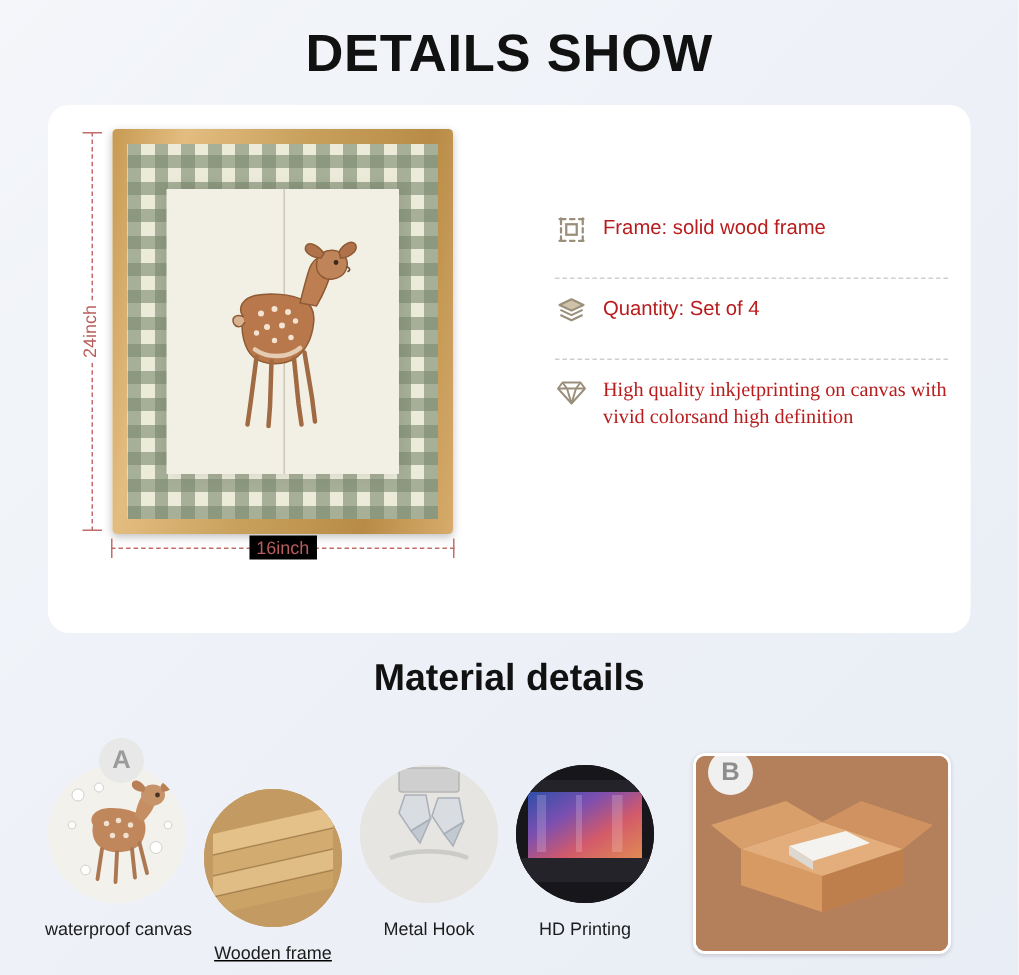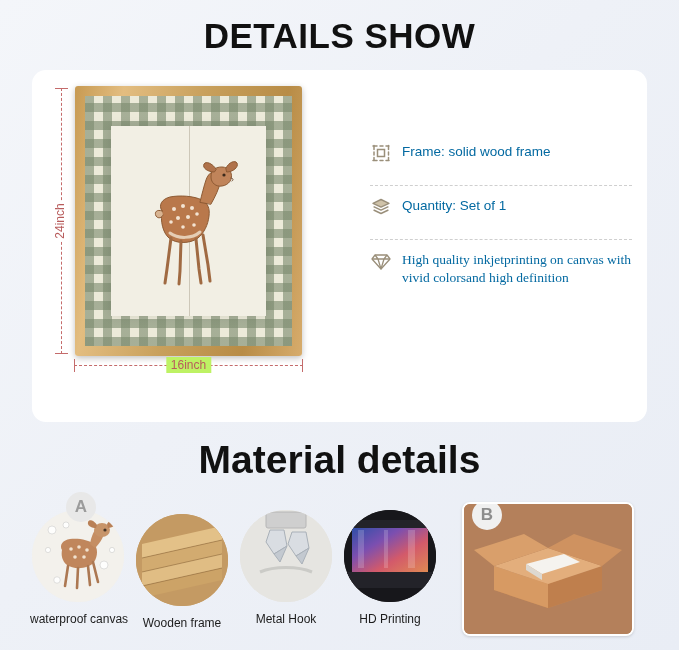--- a/index.html
+++ b/index.html
@@ -87,45 +87,45 @@
   }
   .dim-h .line{
     position:absolute;top:9px;left:0;right:0;height:0;border-top:1px dashed #c46b6b;
   }
   .dim-h .cap-l,.dim-h .cap-r{
     position:absolute;top:3px;height:13px;width:0;border-left:1px solid #c46b6b;
   }
   .dim-h .cap-l{left:0}.dim-h .cap-r{right:0}
   .dim-h .label{
     position:absolute;left:50%;top:50%;transform:translate(-50%,-50%);
-    font-size:12px;color:#b85c5c;background:#bef264;padding:1px 5px;white-space:nowrap;
+    font-size:12px;color:#b85c5c;background:#000000;padding:1px 5px;white-space:nowrap;
   }
 
   
   .spec-list{
     position:absolute;left:370px;top:132px;width:262px;
   }
   .spec-row{
     display:flex;align-items:flex-start;gap:10px;
     padding:9px 0 10px 0;
     border-bottom:1px dashed #cfcfcf;
     min-height:34px;
   }
   .spec-row:last-child{border-bottom:none;font-family:Liberation Serif, serif;}
   .spec-ico{
     width:22px;height:22px;flex:0 0 22px;display:flex;align-items:center;justify-content:center;margin-top:1px;
   }
   .spec-txt{
-    font-size:13.5px;color:#0369a1;line-height:1.33;padding-top:2px;
+    font-size:13.5px;color:#b91c1c;line-height:1.33;padding-top:2px;
   }
 
   
   .sub-title{
     position:absolute;left:0;top:438px;width:679px;text-align:center;
-    font-size:39px;font-weight:bold;color:#111;
+    font-size:25px;font-weight:bold;color:#111;
   }
 
   .mat-row{
     position:absolute;left:30px;top:500px;width:420px;height:140px;
   }
   .mat-item{position:absolute;width:96px;text-align:center;}
   .mat-thumb{
     width:92px;height:92px;border-radius:50%;overflow:hidden;position:relative;
     margin:0 auto;background:#efefef;
   }
@@ -249,21 +249,21 @@
     <div class="spec-row">
       <span class="spec-ico">
         <svg width="20" height="20" viewBox="0 0 20 20">
           <g fill="none" stroke="#9a8f7a" stroke-width="1.4" stroke-linejoin="round">
             <path d="M10 2.5 L18 6.3 L10 10.1 L2 6.3 Z" fill="#cfc2a8"></path>
             <path d="M2.6 9.6 L10 13.1 L17.4 9.6"></path>
             <path d="M2.6 13 L10 16.5 L17.4 13"></path>
           </g>
         </svg>
       </span>
-      <span class="spec-txt">Quantity: Set of 1</span>
+      <span class="spec-txt">Quantity: Set of 4</span>
     </div>
 
     <div class="spec-row">
       <span class="spec-ico">
         <svg width="22" height="20" viewBox="0 0 22 20">
           <g fill="none" stroke="#9a8f7a" stroke-width="1.3" stroke-linejoin="round">
             <path d="M5 4 H17 L20 8 L11 18 L2 8 Z"></path>
             <path d="M2 8 H20 M5 4 L8 8 L11 18 M17 4 L14 8 L11 18"></path>
           </g>
         </svg>
@@ -303,21 +303,21 @@
             <circle cx="16" cy="40" r="2.6"></circle>
               <circle cx="72" cy="55" r="4"></circle>
             <circle cx="80" cy="40" r="2.6"></circle>
               <circle cx="25" cy="70" r="3.2"></circle>
           </g>
         </svg>
       </div>
       <div class="mat-cap">waterproof canvas</div>
     </div>
 
-    <div class="mat-item" style="left:104px;top:14px;">
+    <div class="mat-item" style="left:104px;top:26px;text-decoration:underline;">
       <div class="mat-thumb">
         <div class="wood-bg"></div>
         <svg width="92" height="92" viewBox="0 0 92 92" style="position:absolute;inset:0">
           <rect width="92" height="92" fill="#c49a63"></rect>
           <g>
             <polygon points="6,30 86,12 86,26 6,44" fill="#e3c188"></polygon>
             <polygon points="6,44 86,26 86,40 6,58" fill="#d2ab70"></polygon>
             <polygon points="6,58 86,40 86,54 6,72" fill="#e0bd84"></polygon>
             <polygon points="6,72 86,54 86,66 6,84" fill="#cca367"></polygon>
           </g>

